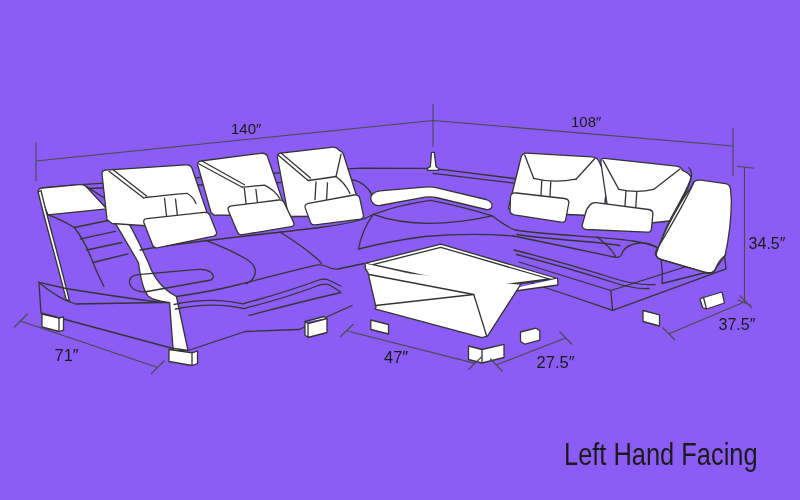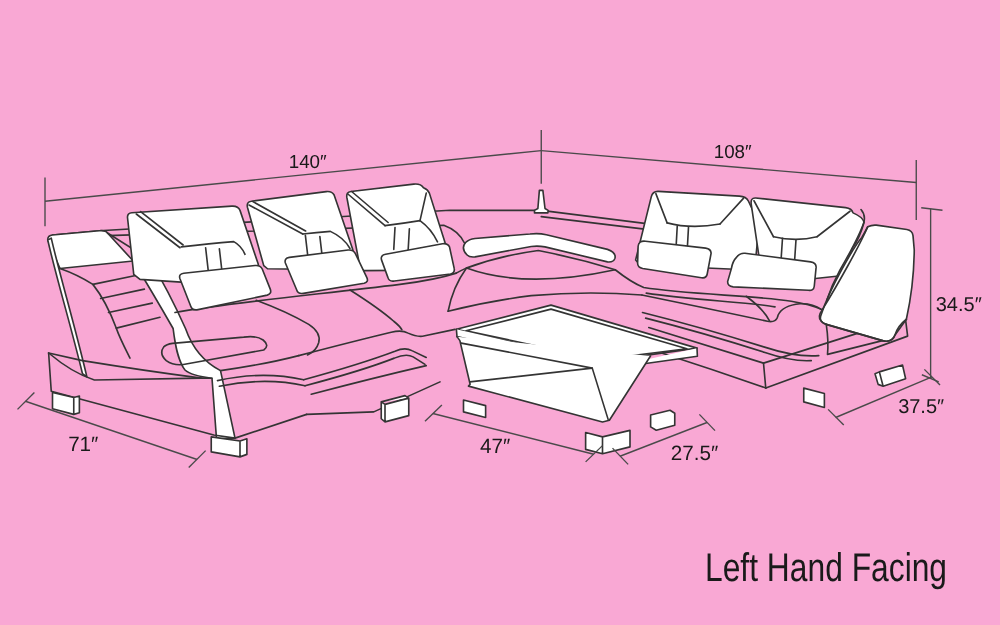--- a/index.html
+++ b/index.html
@@ -1,16 +1,16 @@
 <!DOCTYPE html>
 <html><head>
 <meta charset="utf-8">
 <style>
   html,body{margin:0;padding:0;background:#ffffff;}
-  .wrap{width:800px;height:500px;position:relative;background:#f9a8d4;overflow:hidden;}
+  .wrap{width:800px;height:500px;position:relative;background:#8b5cf6;overflow:hidden;}
   svg{position:absolute;left:0;top:0;}
   .dimtxt{font-family:"Liberation Sans",sans-serif;font-size:15.5px;fill:#1a1a1a;}
   .lhf{font-family:"Liberation Sans",sans-serif;font-size:32px;fill:#1a1a1a;}
 </style>
 </head>
 <body>
 <div class="wrap">
 <svg width="800" height="500" viewBox="0 0 800 500">
   <g fill="none" stroke="#343434" stroke-width="1.3" stroke-linejoin="round" stroke-linecap="round">
 

